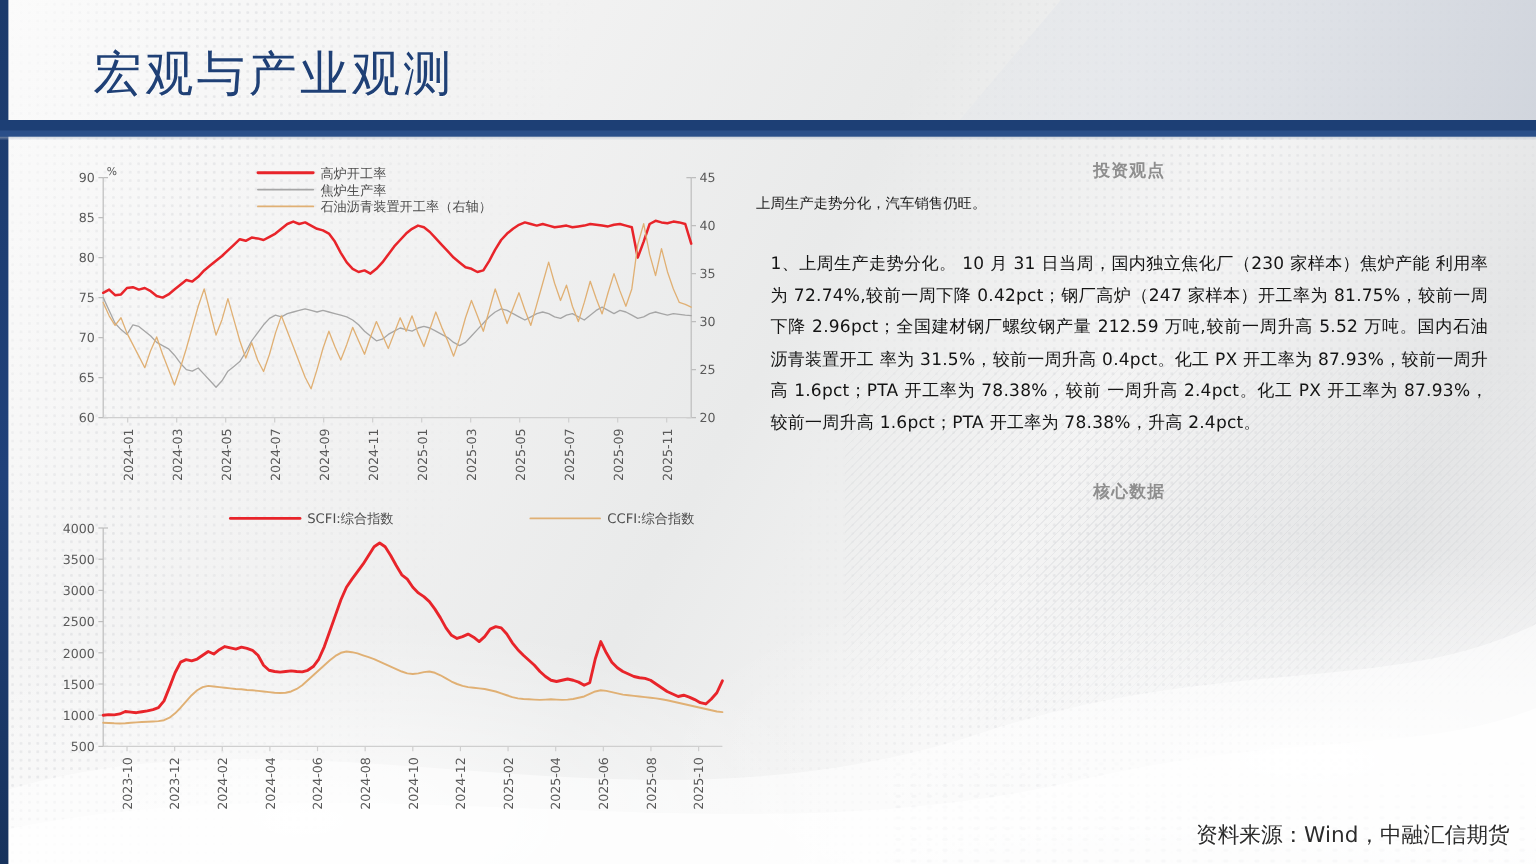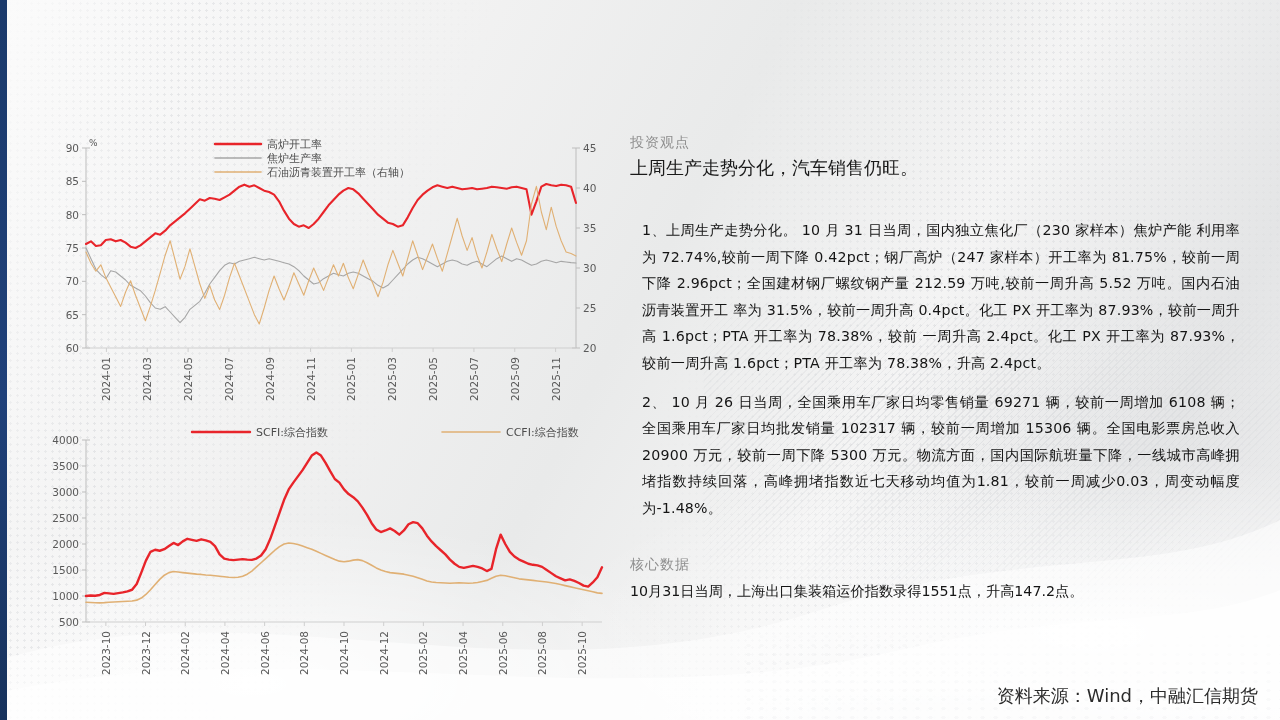--- a/index.html
+++ b/index.html
@@ -94,26 +94,26 @@
     font-family: "DejaVu Sans", "Liberation Sans", sans-serif;
     fill: #4d4d4d;
   }
 
   
   .text-col {
     position: absolute; left: 630px; top: 134px; width: 622px; height: 545px;
   }
   .sec-head {
     font-family: "DejaVu Sans", "Liberation Sans", sans-serif;
-    font-size: 14px; font-weight: normal; color: #8e8e8e;
-    letter-spacing: 1px; margin: 0 0 5px 0;
+    font-size: 14px; font-weight: bold; color: #8e8e8e;
+    letter-spacing: 1px; margin: 0 0 5px 0; text-align: center;
   }
   .lede {
-    font-family: Liberation Mono, monospace;
-    font-size: 18px; color: #1a1a1a; margin: 0 0 36px 0; line-height: 24px;
+    font-family: Liberation Sans, sans-serif;
+    font-size: 12px; color: #1a1a1a; margin: 0 0 26px 0; line-height: 24px;
   }
   .para {
     font-family: "DejaVu Sans", "Liberation Sans", sans-serif;
     font-size: 14.2px; color: #141414;
     line-height: 26.6px; margin: 12px;
     text-align: justify; text-justify: inter-ideograph;
     letter-spacing: 0.2px;
   }
   .para + .para { margin-top: 0; }
   .spacer-sm { height: 22px; }
@@ -142,20 +142,25 @@
   <div class="texture-hatch"></div>
   <div class="texture-ovals"></div>
 
   <svg class="swoosh" style="left:0;bottom:0;" width="1280" height="260" viewBox="0 0 1280 260">
     <path d="M0,200 C260,120 520,250 820,150 C1020,85 1160,120 1280,60 L1280,260 L0,260 Z" fill="rgba(255,255,255,0.55)"></path>
     <path d="M0,232 C300,170 600,260 900,190 C1080,148 1180,170 1280,130 L1280,260 L0,260 Z" fill="rgba(255,255,255,0.65)"></path>
   </svg>
 
   <div class="left-rail"></div>
 
+  <div class="header-area">
+    <div class="header-corner"></div>
+    <div class="page-title">宏观与产业观测</div>
+    <div class="header-band"></div>
+  </div>
 
   <div class="charts-col">
 
     <div class="chart-block">
       <svg class="chart-svg" id="chart1" width="580" height="290" viewBox="0 0 580 290">
           <line x1="46" y1="22" x2="46" y2="222" stroke="#bdbdbd" stroke-width="1"></line>
           <line x1="46" y1="22" x2="50" y2="22" stroke="#bdbdbd" stroke-width="1"></line>
           <line x1="46" y1="222" x2="50" y2="222" stroke="#bdbdbd" stroke-width="1"></line>
           <line x1="42" y1="222" x2="46" y2="222" stroke="#bdbdbd" stroke-width="1"></line>
           <text x="39" y="226" text-anchor="end" font-size="10.5" class="axis-text">60</text>
@@ -315,24 +320,22 @@
       </div>
 
   </div>
 
   <div class="text-col">
 
     <div class="sec-head">投资观点</div>
     <p class="lede">上周生产走势分化，汽车销售仍旺。</p>
 
     <p class="para">1、上周生产走势分化。 10 月 31 日当周，国内独立焦化厂（230 家样本）焦炉产能 利用率为 72.74%,较前一周下降 0.42pct；钢厂高炉（247 家样本）开工率为 81.75%，较前一周下降 2.96pct；全国建材钢厂螺纹钢产量 212.59 万吨,较前一周升高 5.52 万吨。国内石油沥青装置开工 率为 31.5%，较前一周升高 0.4pct。化工 PX 开工率为 87.93%，较前一周升高 1.6pct；PTA 开工率为 78.38%，较前 一周升高 2.4pct。化工 PX 开工率为 87.93%，较前一周升高 1.6pct；PTA 开工率为 78.38%，升高 2.4pct。</p>
-    <p class="para">2、 10 月 26 日当周，全国乘用车厂家日均零售销量 69271 辆，较前一周增加 6108 辆；全国乘用车厂家日均批发销量 102317 辆，较前一周增加 15306 辆。全国电影票房总收入 20900 万元，较前一周下降 5300 万元。物流方面，国内国际航班量下降，一线城市高峰拥堵指数持续回落，高峰拥堵指数近七天移动均值为1.81，较前一周减少0.03，周变动幅度为-1.48%。</p>
 
     <div class="spacer-sm"></div>
 
     <div class="sec-head">核心数据</div>
-    <p class="core-line">10月31日当周，上海出口集装箱运价指数录得1551点，升高147.2点。</p>
 
   </div>
 
   <div class="footer-src">资料来源：Wind，中融汇信期货</div>
 
 </div>
 
 </body></html>

